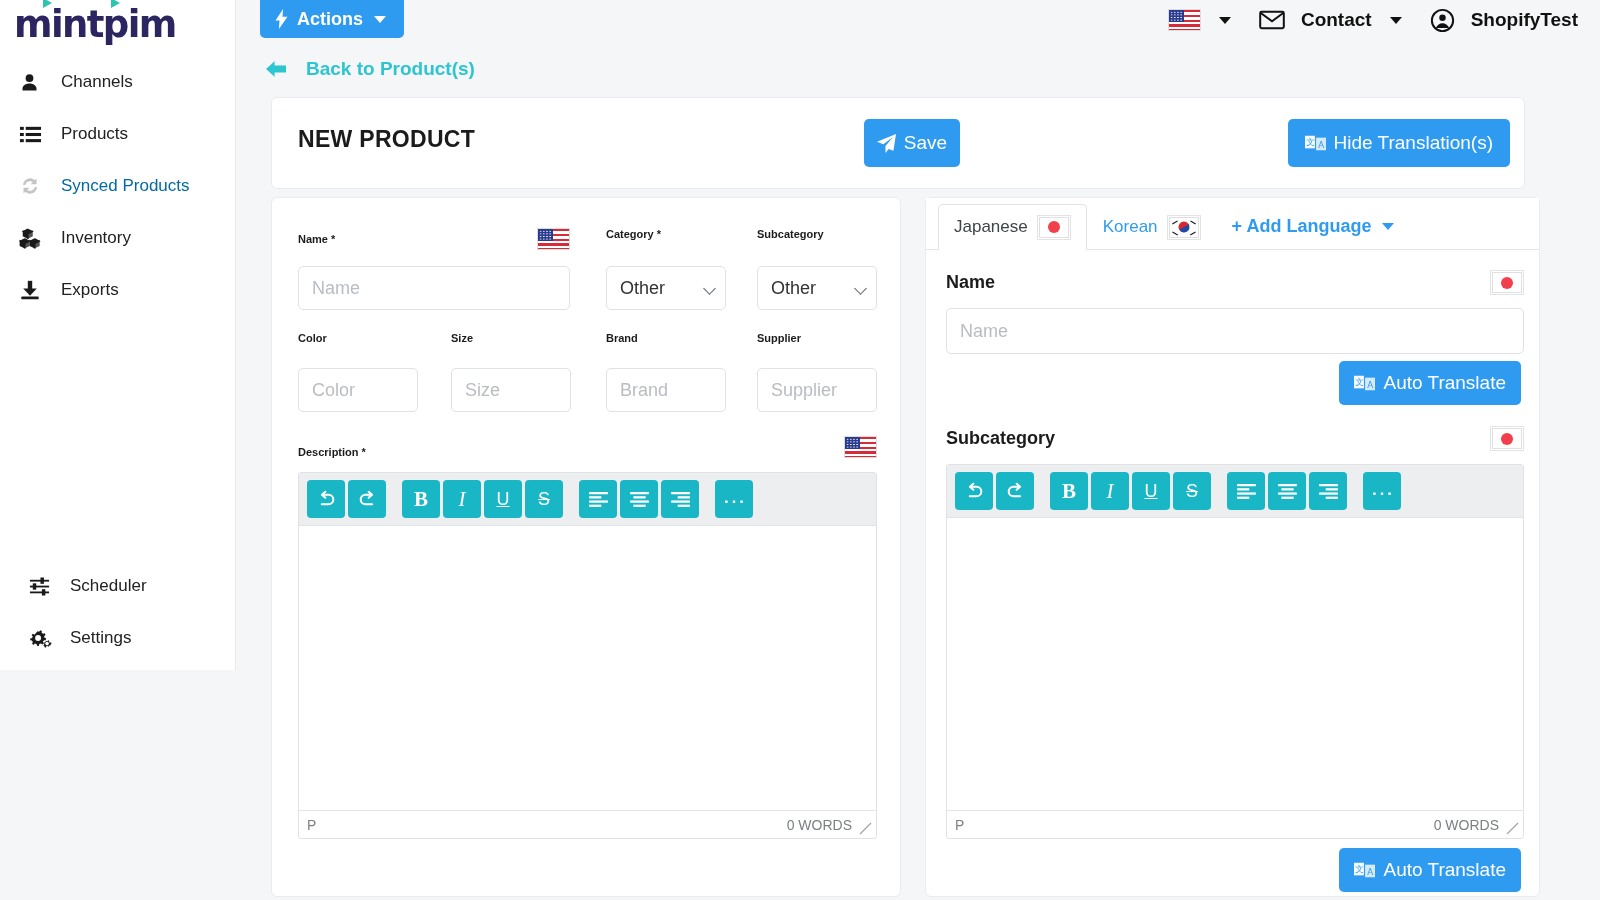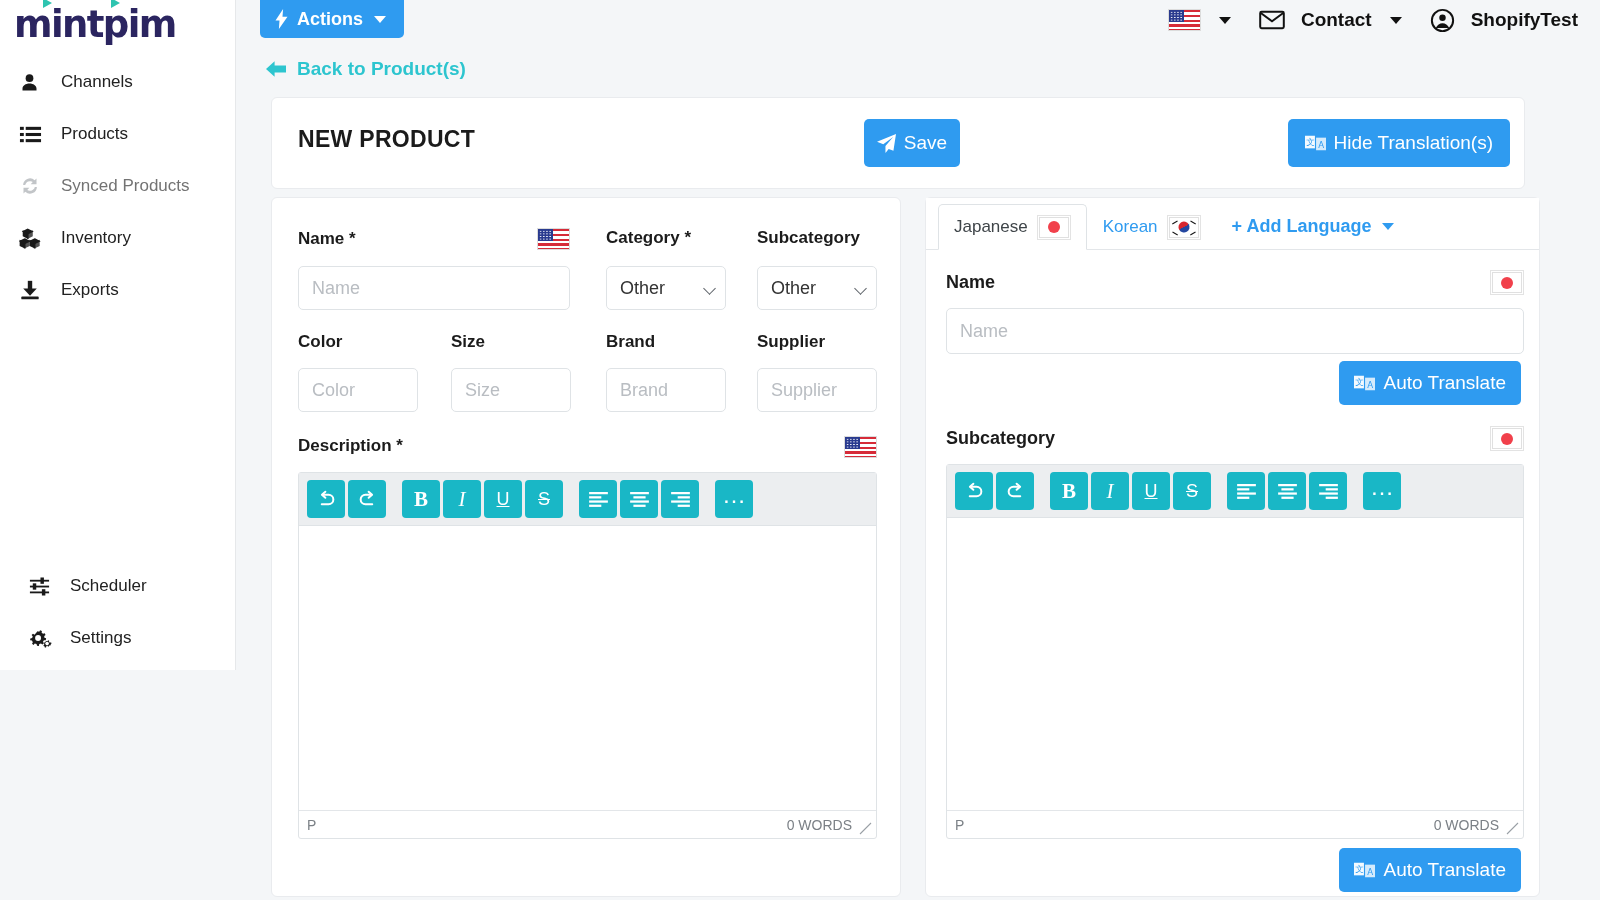--- a/index.html
+++ b/index.html
@@ -49,21 +49,21 @@
 
   .nav { margin-top: 10px; }
   .nav-item {
     display: flex; align-items: center;
     height: 52px;
     padding-left: 19px;
     cursor: pointer;
     color: #222;
     font-size: 17px;
   }
-  .nav-item.muted { color: #737373; }
+  .nav-item.muted { color: #0369a1; }
   .nav-icon {
     width: 32px; min-width: 32px;
     display: flex; align-items: center; justify-content: flex-start;
     color: #1a1a1a;
   }
   .nav-item.muted .nav-icon { color: #c2c5c8; }
   .nav-label { padding-left: 10px; }
 
   .nav-bottom { position: absolute; bottom: 6px; left: 9px; width: 100%; }
 
@@ -168,21 +168,21 @@
     border: none;
     border-radius: 0 0 5px 5px;
     padding: 0 18px 0 15px;
     font-size: 18px; font-weight: 700;
     display: flex; align-items: center; gap: 9px;
     cursor: pointer;
     font-family: inherit;
   }
   .back-link {
     position: absolute; left: 266px; top: 58px;
-    display: flex; align-items: center; gap: 11px;
+    display: flex; align-items: center; gap: 20px;
     color: #2dc5cf;
     font-size: 19px; font-weight: 700;
     cursor: pointer;
   }
 
   
   .header-card {
     position: absolute; left: 271px; top: 97px;
     width: 1254px; height: 92px;
     background: #fff;
@@ -222,21 +222,21 @@
     position: absolute;
     background: #fff;
     border: 1px solid #e9ebee;
     border-radius: 6px;
   }
   .panel-left  { left: 271px; top: 197px; width: 630px; height: 700px; }
   .panel-right { left: 925px; top: 197px; width: 615px; height: 700px; }
 
   
   .form-label {
-    font-size: 17px; font-weight: 700; color: #1b1b1b;
+    font-size: 11px; font-weight: 700; color: #1b1b1b;
   }
   .fld {
     width: 100%; height: 44px;
     border: 1px solid #dfe3e6;
     border-radius: 5px;
     padding: 0 13px;
     font-size: 18px;
     font-family: inherit;
     color: #333;
     background: #fff;
@@ -564,21 +564,21 @@
     <div style="position:absolute;left:179px;top:170px;width:120px;">
       <input class="fld" value="" placeholder="Size" style="">
     </div>
     <div style="position:absolute;left:334px;top:170px;width:120px;">
       <input class="fld" value="" placeholder="Brand" style="">
     </div>
     <div style="position:absolute;left:485px;top:170px;width:120px;">
       <input class="fld" value="" placeholder="Supplier" style="">
     </div>
 
-    <div style="position:absolute;left:26px;top:238px;width:579px;display:flex;justify-content:space-between;align-items:flex-start;">
+    <div style="position:absolute;left:26px;top:238px;width:579px;display:flex;justify-content:space-between;align-items:flex-end;">
       <span class="form-label">Description *</span>
       <span class="flag-us">
         <span class="stripes"></span>
           <span class="canton"></span>
       </span>
     </div>
 
     <div class="editor" style="position:absolute;left:26px;top:274px;width:579px;height:367px;">
       <div class="editor-toolbar">
         <button class="tb-btn">

